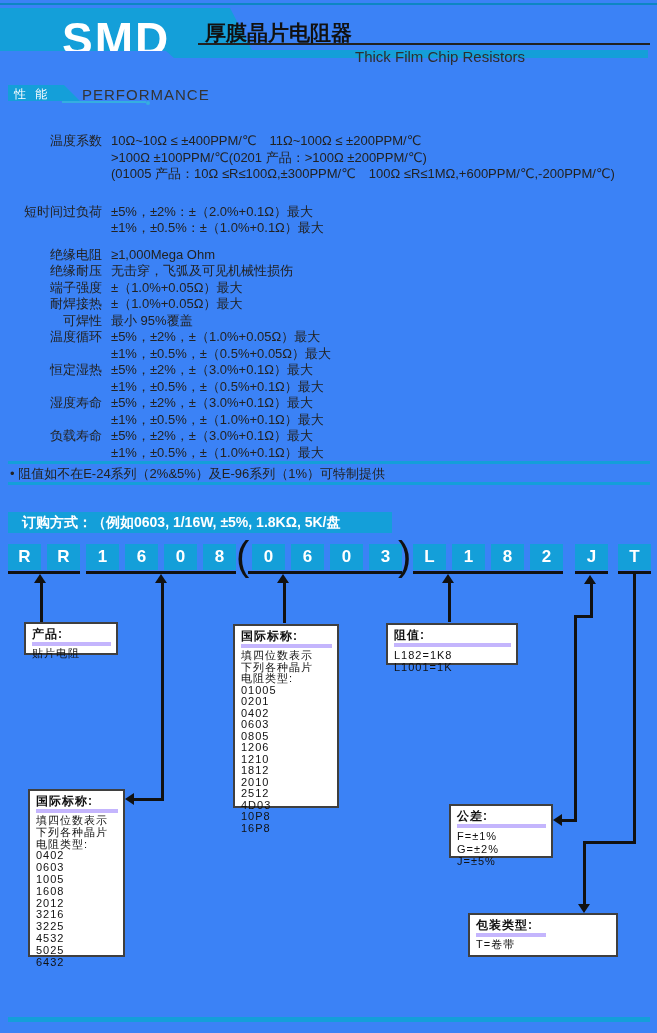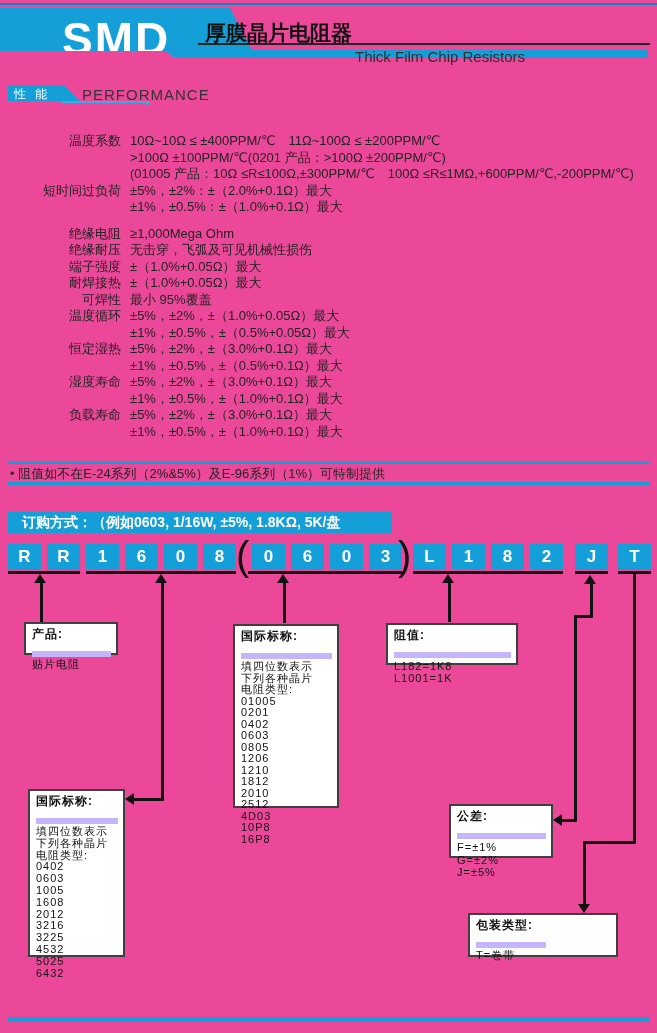--- a/index.html
+++ b/index.html
@@ -1,16 +1,16 @@
 <!DOCTYPE html>
 <html><head>
 <meta charset="utf-8">
 <style>
   html,body{margin:0;padding:0;background:#e8e8e8;}
-  .page{position:relative;width:657px;height:1033px;background:#ec4899;overflow:hidden;
+  .page{position:relative;width:657px;height:1033px;background:#3b82f6;overflow:hidden;
         font-family:"Liberation Sans","DejaVu Sans",sans-serif;color:#1c1c1c;}
   .abs{position:absolute;}
 
   
   .topline{position:absolute;left:0;top:3px;width:657px;height:2px;background:#0d86c3;}
   .logo-poly{position:absolute;left:0;top:8px;width:260px;height:50px;background:#149fd9;
              clip-path:polygon(0 0,230px 0,256px 50px,174px 50px,166px 43px,0 43px);}
   .logo-text{position:absolute;left:62px;top:4px;font-size:46px;font-weight:800;color:#ffffff;letter-spacing:2px;}
   .hdr-underline-black{position:absolute;left:198px;top:43px;width:452px;height:2px;background:#222;}
   .hdr-bar-blue{position:absolute;left:250px;top:50px;width:398px;height:8px;background:#149fd9;}
@@ -21,23 +21,23 @@
   .perf-tab{position:absolute;left:8px;top:85px;width:72px;height:16px;background:#149fd9;
             clip-path:polygon(0 0,56px 0,72px 16px,0 16px);}
   .perf-tab-label{position:absolute;left:14px;top:86px;font-size:12px;font-weight:normal;color:#fff;letter-spacing:3px;}
   .perf-en{position:absolute;left:82px;top:86px;font-size:15px;color:#333;letter-spacing:1px;}
   .perf-underline{position:absolute;left:62px;top:101px;width:84px;height:2px;background:#35aee0;}
   .perf-dot{position:absolute;left:146px;top:101px;width:4px;height:4px;border-radius:50%;background:#35aee0;}
 
   
   .perf{position:absolute;left:0;top:133px;width:657px;font-size:13px;line-height:16.5px;color:#222;white-space:nowrap;}
   .prow{display:flex;}
-  .plabel{width:102px;text-align:right;flex:none;padding-left:19px;}
+  .plabel{width:102px;text-align:right;flex:none;}
   .pvals{margin-left:9px;}
-  .gap21{} .gap10{margin-top:10px;}
+  .gap21{margin-top:21px;} .gap10{margin-top:10px;}
 
   
   .noteline{position:absolute;left:8px;height:3px;width:642px;background:#149fd9;}
   .note-text{position:absolute;left:10px;top:465px;font-size:13px;color:#222;}
 
   
   .order-bar{position:absolute;left:8px;top:512px;width:384px;height:21px;background:#149fd9;
              color:#fff;font-size:14px;font-weight:bold;line-height:21px;padding-left:14px;box-sizing:border-box;white-space:nowrap;}
   .cgroup{position:absolute;top:544px;display:flex;gap:6px;}
   .cbox{width:33px;height:26px;background:#149fd9;color:#fff;font-size:17px;font-weight:bold;
@@ -46,21 +46,21 @@
   .uline{position:absolute;top:571px;height:3px;background:#111;}
 
   .vline{position:absolute;width:3px;background:#111;}
   .hline{position:absolute;height:3px;background:#111;}
   .head-up{position:absolute;width:0;height:0;border-left:6.5px solid transparent;border-right:6.5px solid transparent;border-bottom:9px solid #111;}
   .head-down{position:absolute;width:0;height:0;border-left:6.5px solid transparent;border-right:6.5px solid transparent;border-top:9px solid #111;}
   .head-left{position:absolute;width:0;height:0;border-top:6.5px solid transparent;border-bottom:6.5px solid transparent;border-right:9px solid #111;}
 
   .callout{position:absolute;border:2px solid #3f3f3f;background:#fff;box-sizing:border-box;
            font-size:11px;line-height:11.5px;color:#111;padding:4px 5px 3px 6px;letter-spacing:1px;white-space:nowrap;}
-  .callout .ct{display:block;font-weight:bold;font-size:12px;line-height:13px;border-bottom:6px solid #c4b5fd;margin-bottom:2px;padding-bottom:10px;}
+  .callout .ct{display:block;font-weight:bold;font-size:12px;line-height:13px;border-bottom:4px solid #c4b5fd;margin-bottom:2px;padding-bottom:1px;}
   .callout.rs .ct{margin-bottom:3px;}
 
   .footer-bar{position:absolute;left:8px;top:1017px;width:642px;height:5px;background:#149fd9;}
 </style>
 </head>
 <body>
 
 <div class="page">
 
   <div class="topline"></div>

